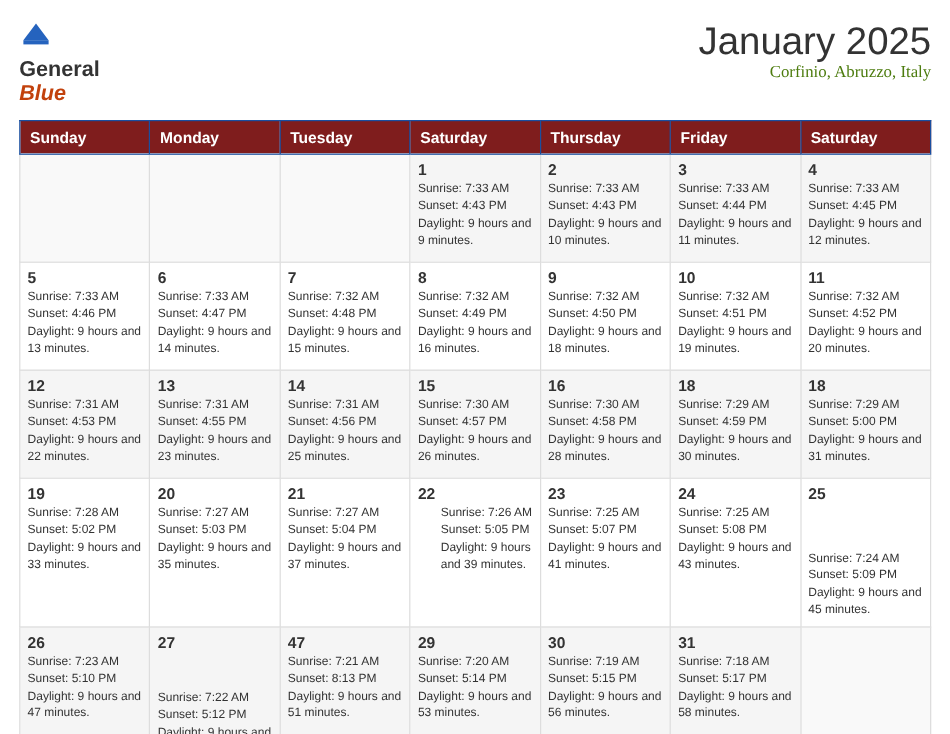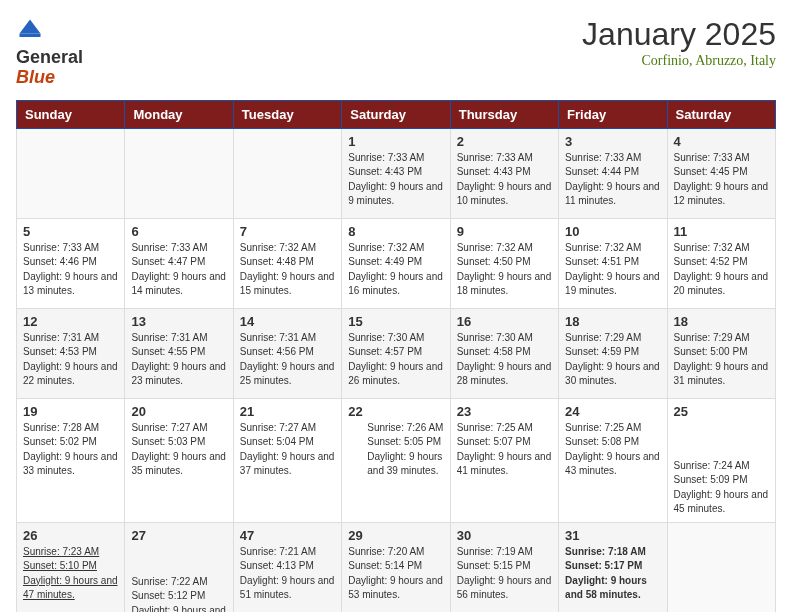--- a/index.html
+++ b/index.html
@@ -284,50 +284,50 @@
         <td>
           <span class="day-number">25</span>
           <div class="day-info" style="white-space: pre-line; margin-top: 40px;">Sunrise: 7:24 AM
 Sunset: 5:09 PM
 Daylight: 9 hours and 45 minutes.</div>
         </td>
       </tr>
       <tr>
         <td>
           <span class="day-number">26</span>
-          <div class="day-info" style="white-space: pre-line; text-decoration: underline;">Sunrise: 7:23 AM
+          <div class="day-info" style="white-space: pre-line;">Sunrise: 7:23 AM
 Sunset: 5:10 PM
 Daylight: 9 hours and 47 minutes.</div>
         </td>
         <td>
           <span class="day-number">27</span>
           <div class="day-info" style="white-space: pre-line; margin-top: 32px;">Sunrise: 7:22 AM
 Sunset: 5:12 PM
 Daylight: 9 hours and 49 minutes.</div>
         </td>
         <td>
           <span class="day-number">47</span>
           <div class="day-info" style="white-space: pre-line;">Sunrise: 7:21 AM
-Sunset: 4:13 PM
+Sunset: 8:13 PM
 Daylight: 9 hours and 51 minutes.</div>
         </td>
         <td>
           <span class="day-number">29</span>
           <div class="day-info" style="white-space: pre-line;">Sunrise: 7:20 AM
 Sunset: 5:14 PM
 Daylight: 9 hours and 53 minutes.</div>
         </td>
         <td>
           <span class="day-number">30</span>
           <div class="day-info" style="white-space: pre-line;">Sunrise: 7:19 AM
 Sunset: 5:15 PM
 Daylight: 9 hours and 56 minutes.</div>
         </td>
         <td>
           <span class="day-number">31</span>
-          <div class="day-info" style="white-space: pre-line; font-weight: bold;">Sunrise: 7:18 AM
+          <div class="day-info" style="white-space: pre-line;">Sunrise: 7:18 AM
 Sunset: 5:17 PM
 Daylight: 9 hours and 58 minutes.</div>
         </td>
         <td class="empty-cell"></td>
       </tr>
     </tbody>
 </table>
 
 </body></html>

